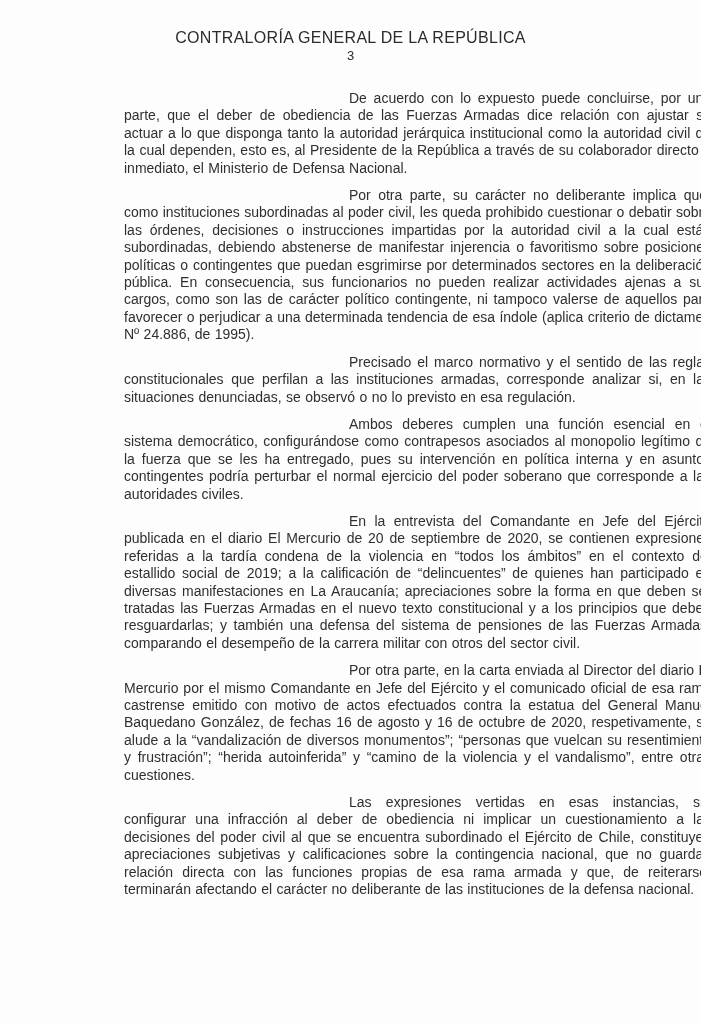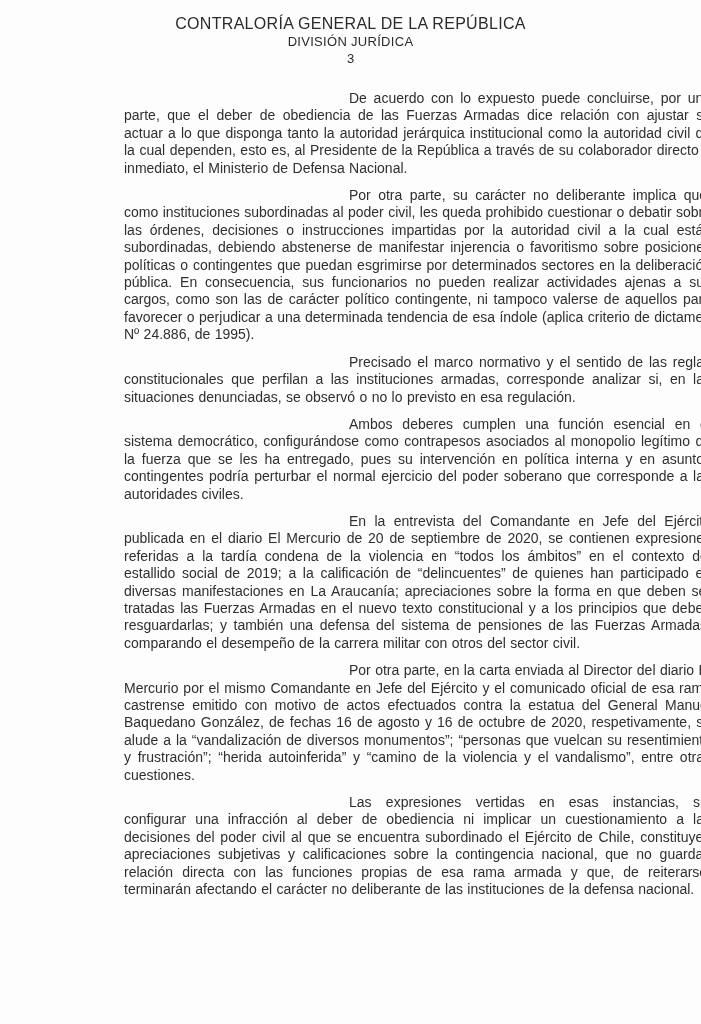--- a/index.html
+++ b/index.html
@@ -11,21 +11,21 @@
     position: relative;
     width: 701px;
     height: 1024px;
     background: #fdfdfd;
     font-family: "Liberation Sans", "DejaVu Sans", sans-serif;
     color: #2e2e2e;
     overflow: hidden;
     box-sizing: border-box;
   }
   .doc-header {
-    padding-top: 15px;
+    padding-top: 29px;
     text-align: center;
     line-height: 1.15;
   }
   .doc-header .institution {
     font-size: 16px;
     letter-spacing: 0.3px;
     color: #2b2b2b;
   }
   .doc-header .division {
     font-size: 13px;
@@ -55,21 +55,20 @@
     word-spacing: 0.5px;
   }
 </style>
 </head>
 <body>
 
 <div class="page">
 
   <div class="doc-header">
     <div class="institution">CONTRALORÍA GENERAL DE LA REPÚBLICA</div>
-    <div class="division">DIVISIÓN JURÍDICA</div>
     <div class="page-number">3</div>
   </div>
 
   <div class="doc-body">
     <p>De acuerdo con lo expuesto puede concluirse, por una parte, que el deber de obediencia de las Fuerzas Armadas dice relación con ajustar su actuar a lo que disponga tanto la autoridad jerárquica institucional como la autoridad civil de la cual dependen, esto es, al Presidente de la República a través de su colaborador directo e inmediato, el Ministerio de Defensa Nacional.</p>
     <p>Por otra parte, su carácter no deliberante implica que, como instituciones subordinadas al poder civil, les queda prohibido cuestionar o debatir sobre las órdenes, decisiones o instrucciones impartidas por la autoridad civil a la cual están subordinadas, debiendo abstenerse de manifestar injerencia o favoritismo sobre posiciones políticas o contingentes que puedan esgrimirse por determinados sectores en la deliberación pública. En consecuencia, sus funcionarios no pueden realizar actividades ajenas a sus cargos, como son las de carácter político contingente, ni tampoco valerse de aquellos para favorecer o perjudicar a una determinada tendencia de esa índole (aplica criterio de dictamen Nº 24.886, de 1995).</p>
     <p>Precisado el marco normativo y el sentido de las reglas constitucionales que perfilan a las instituciones armadas, corresponde analizar si, en las situaciones denunciadas, se observó o no lo previsto en esa regulación.</p>
     <p>Ambos deberes cumplen una función esencial en el sistema democrático, configurándose como contrapesos asociados al monopolio legítimo de la fuerza que se les ha entregado, pues su intervención en política interna y en asuntos contingentes podría perturbar el normal ejercicio del poder soberano que corresponde a las autoridades civiles.</p>
     <p>En la entrevista del Comandante en Jefe del Ejército publicada en el diario El Mercurio de 20 de septiembre de 2020, se contienen expresiones referidas a la tardía condena de la violencia en “todos los ámbitos” en el contexto del estallido social de 2019; a la calificación de “delincuentes” de quienes han participado en diversas manifestaciones en La Araucanía; apreciaciones sobre la forma en que deben ser tratadas las Fuerzas Armadas en el nuevo texto constitucional y a los principios que deben resguardarlas; y también una defensa del sistema de pensiones de las Fuerzas Armadas, comparando el desempeño de la carrera militar con otros del sector civil.</p>
     <p>Por otra parte, en la carta enviada al Director del diario El Mercurio por el mismo Comandante en Jefe del Ejército y el comunicado oficial de esa rama castrense emitido con motivo de actos efectuados contra la estatua del General Manuel Baquedano González, de fechas 16 de agosto y 16 de octubre de 2020, respetivamente, se alude a la “vandalización de diversos monumentos”; “personas que vuelcan su resentimiento y frustración”; “herida autoinferida” y “camino de la violencia y el vandalismo”, entre otras cuestiones.</p>

